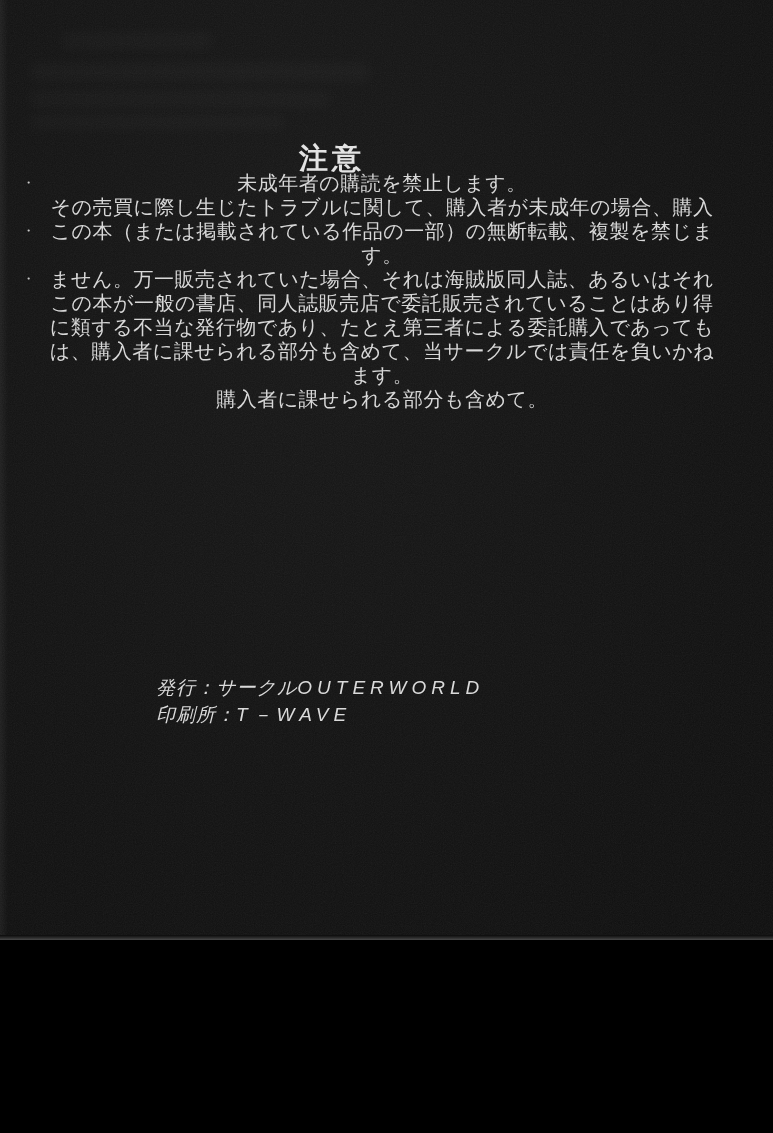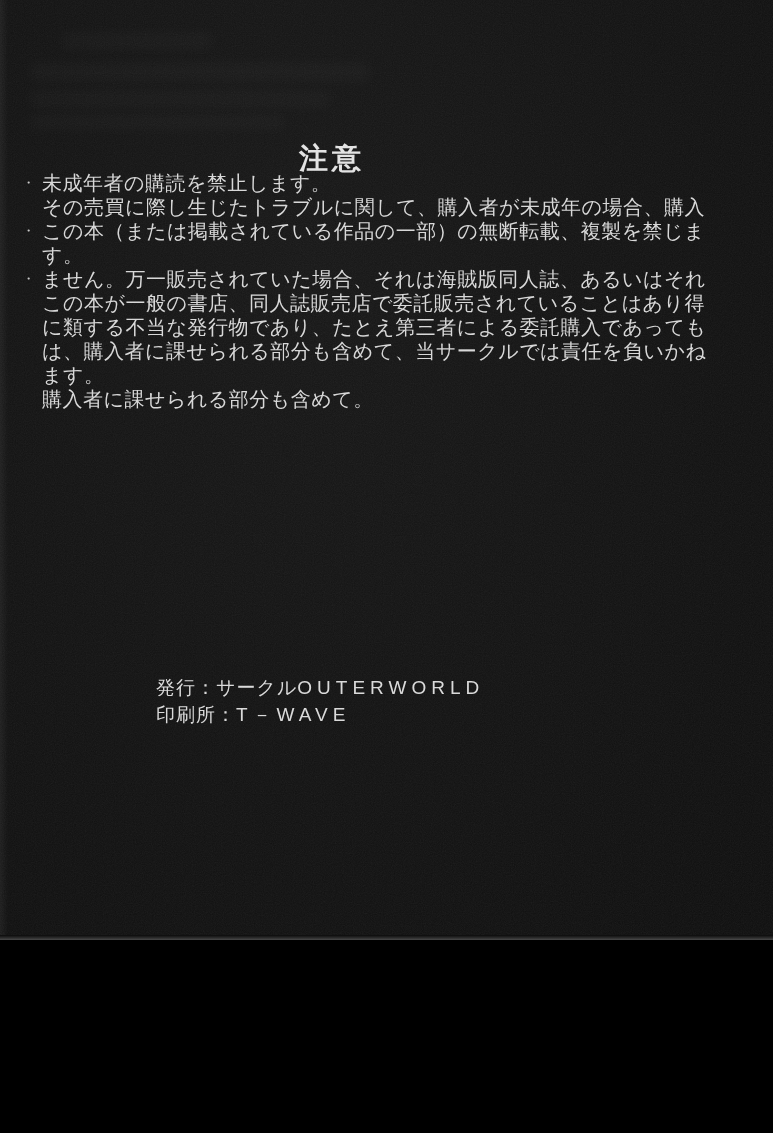--- a/index.html
+++ b/index.html
@@ -73,32 +73,32 @@
   .notice-item {
     display: flex;
     align-items: flex-start;
   }
   .bullet-marker {
     flex: 0 0 20px;
     font-size: 13px;
     line-height: 24px;
     color: #c9c9c9;
   }
-  .notice-lines { flex: 1 1 auto; }
+  .notice-lines { flex: 1 1 auto; text-align: center; }
   .notice-line { white-space: nowrap; }
   .colophon {
     position: absolute;
     top: 674px;
     left: 156px;
     font-size: 19px;
     line-height: 27px;
     letter-spacing: 1px;
     color: #dadada;
   }
-  .colophon-row { white-space: nowrap; }
+  .colophon-row { white-space: nowrap; font-style: italic; }
   .latin-spaced { letter-spacing: 5px; }
 </style>
 </head>
 <body>
 
 <div class="page">
 
   <svg class="noise-layer" width="773" height="1133" xmlns="http://www.w3.org/2000/svg">
     <filter id="grain">
       <feTurbulence type="fractalNoise" baseFrequency="0.9" numOctaves="2" stitchTiles="stitch"></feTurbulence>

